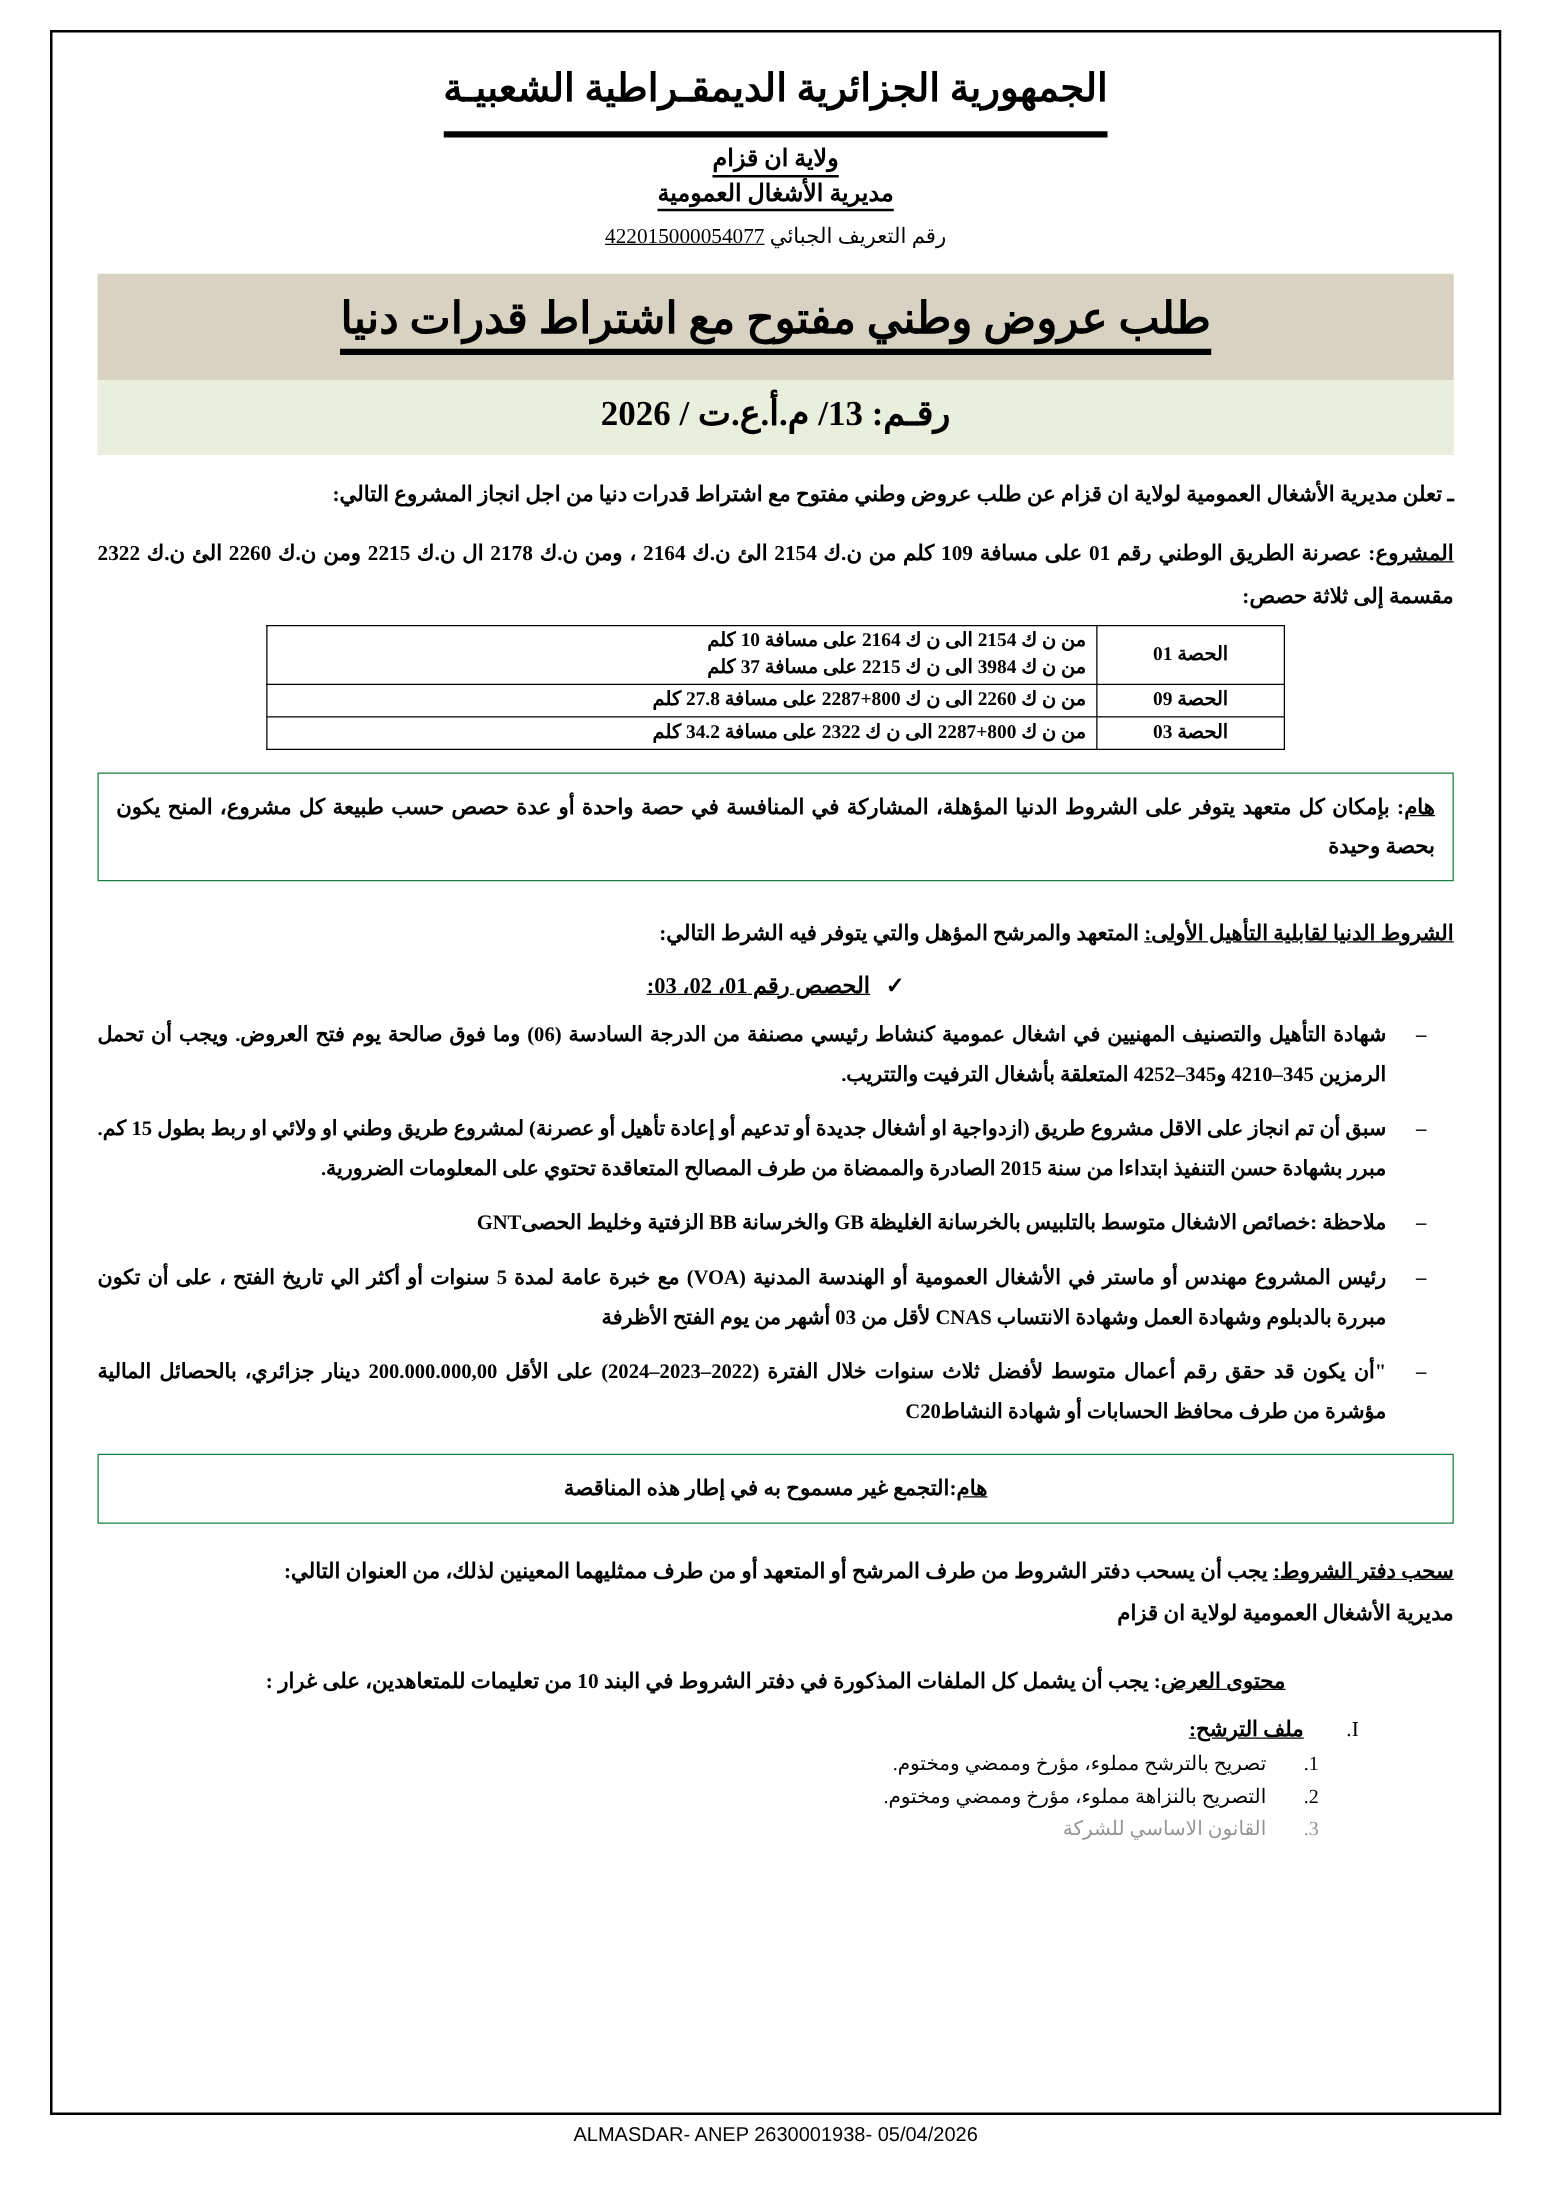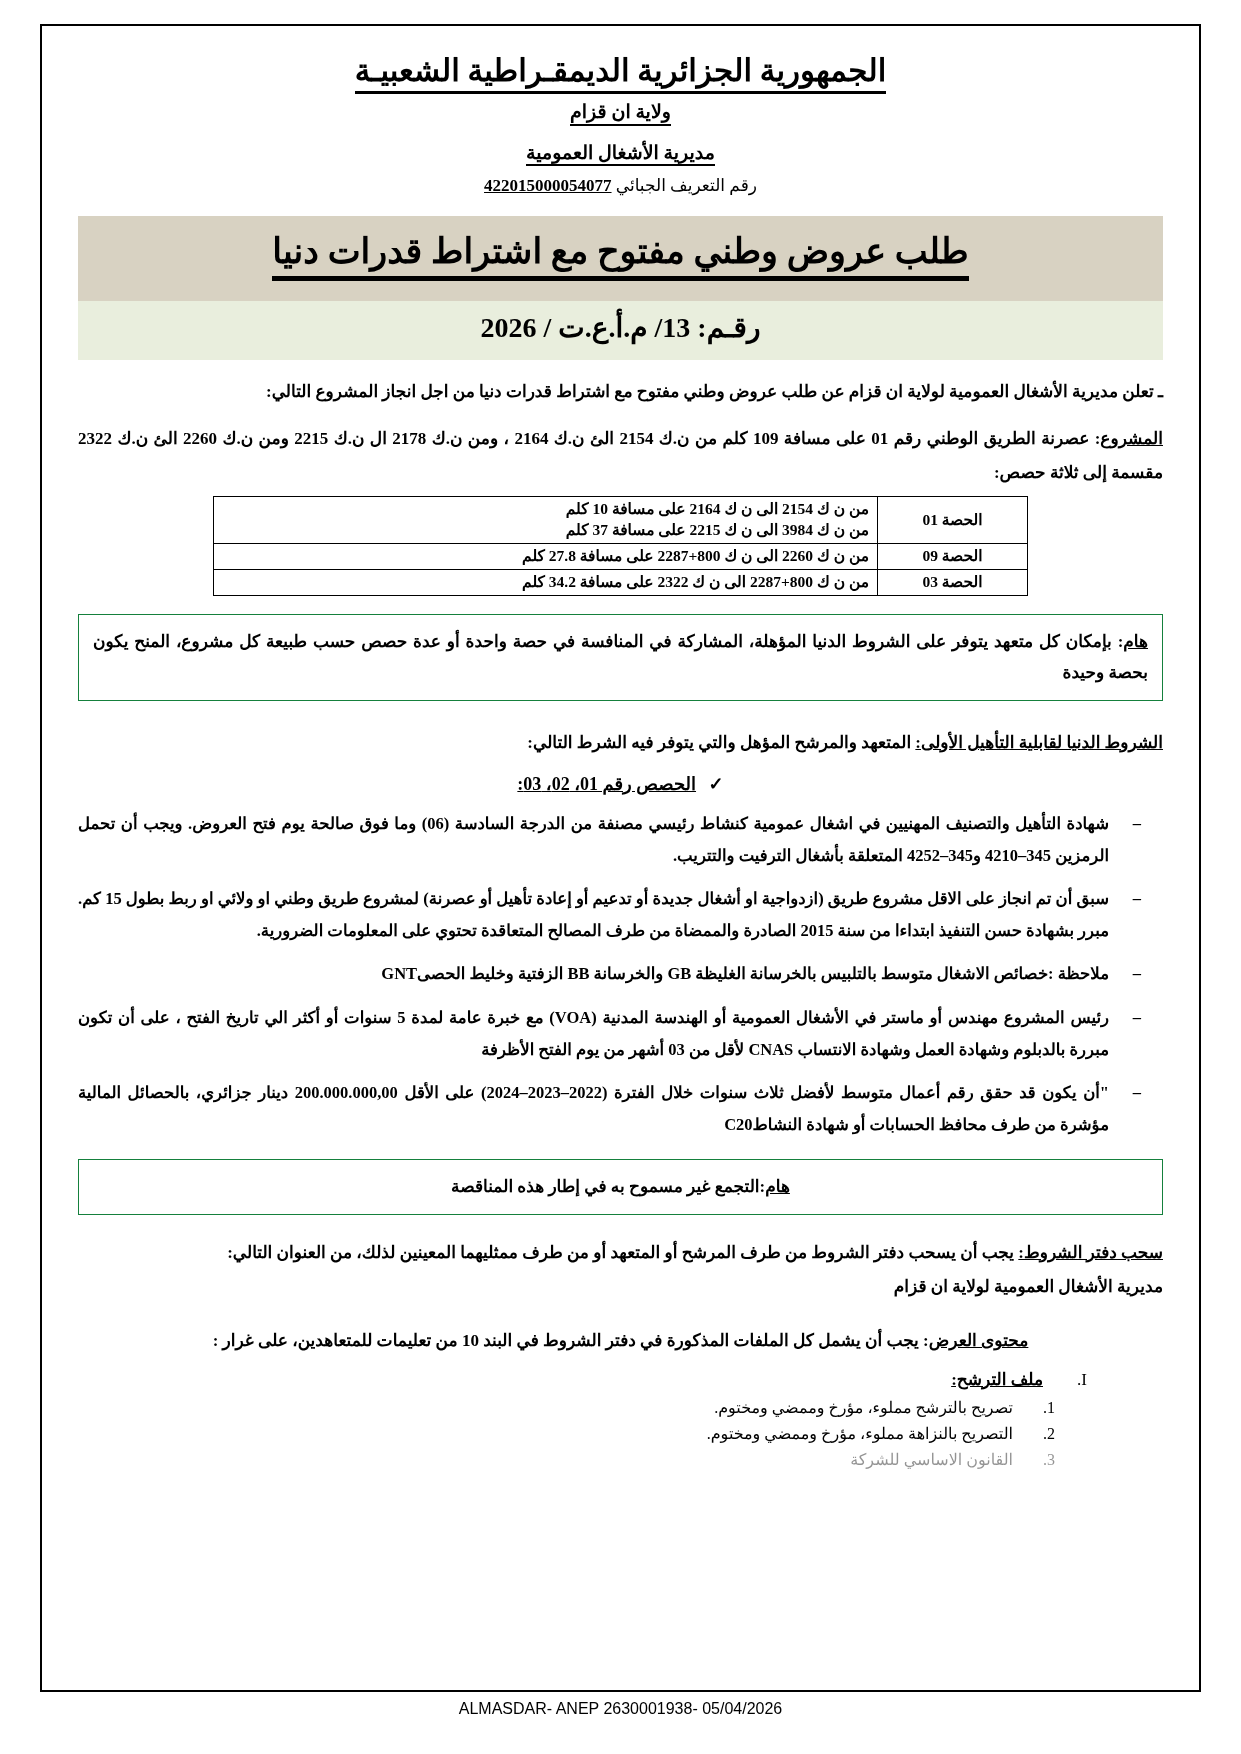--- a/index.html
+++ b/index.html
@@ -33,47 +33,47 @@
     height: 100%;
     overflow: hidden;
   }
 
   
   .hdr { text-align: center; }
   .hdr .l1 {
     font-size: 31px;
     font-weight: bold;
     letter-spacing: 0px;
-    border-bottom: 3px solid #000000;
+    border-bottom: 5px solid #000000;
     display: inline-block;
-    padding-bottom: 1px;
+    padding-bottom: 15px;
     line-height: 1.22;
   }
   .hdr .l2 {
     font-size: 19px;
     font-weight: bold;
     border-bottom: 2px solid #000;
     display: inline-block;
     margin-top: 7px;
     line-height: 1.2;
   }
   .hdr .l3 {
     font-size: 19px;
     font-weight: bold;
     border-bottom: 2px solid #000;
     display: inline-block;
-    margin-top: 16px;
+    margin-top: 3px;
     line-height: 1.2;
   }
   .hdr .l4 {
     font-size: 17px;
     margin-top: 10px;
     line-height: 1.2;
   }
-  .hdr .l4 .num { font-weight: bold; text-decoration: underline; }
+  .hdr .l4 .num { font-weight: normal; text-decoration: underline; }
 
   
   .band-title {
     margin-top: 19px;
     background: #d8d2c2;
     text-align: center;
     padding: 14px 6px 20px 6px;
   }
   .band-title .t {
     font-size: 35px;

